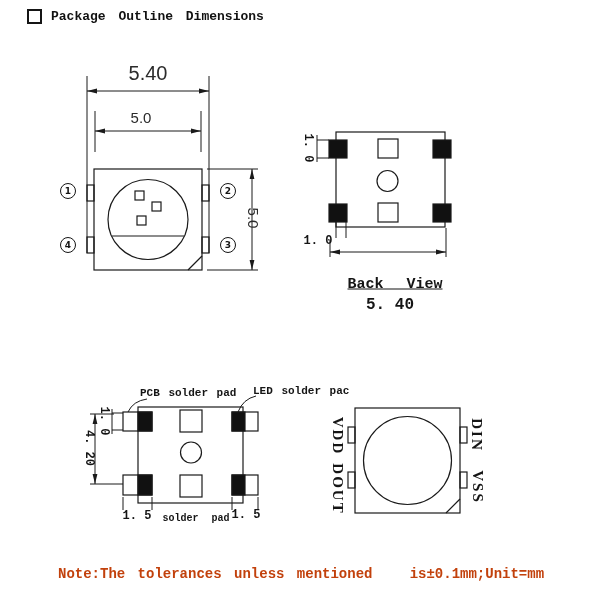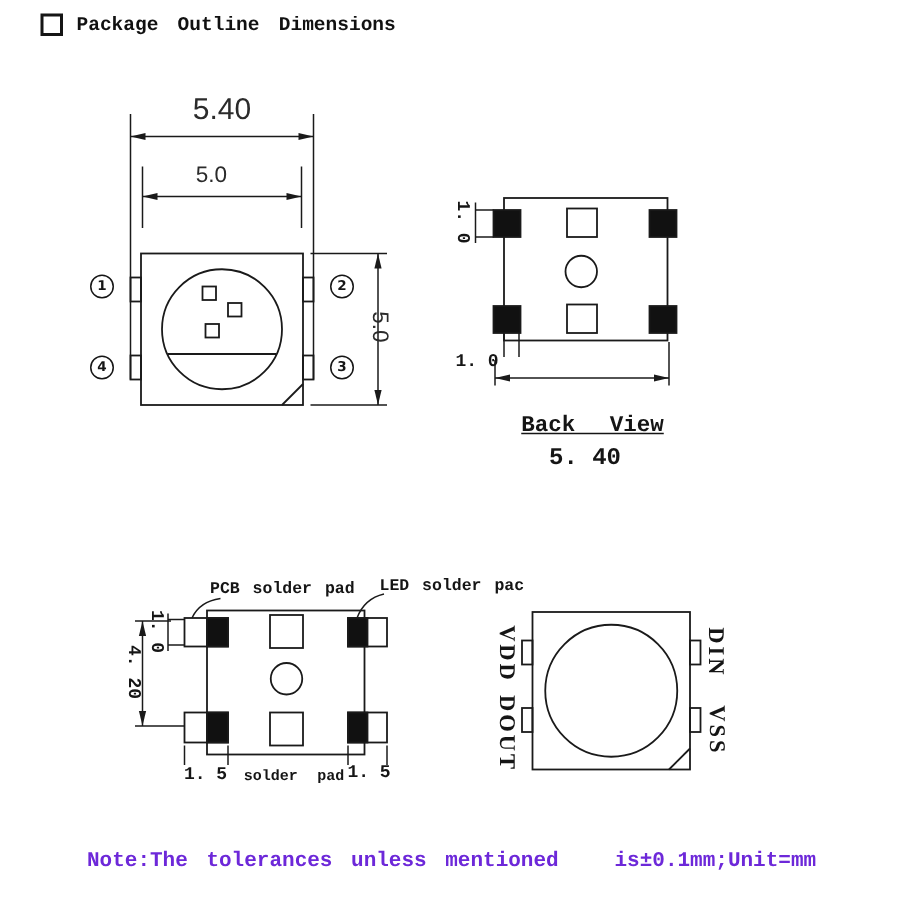--- a/index.html
+++ b/index.html
@@ -11,21 +11,21 @@
   .rot{transform:translate(-50%,-50%) rotate(90deg);}
   .mono{font-family:"Liberation Mono",monospace;font-weight:bold;}
   .sans{font-family:"Liberation Sans",sans-serif;font-weight:400;color:#2b2b2b;}
   .serif{font-family:"Liberation Serif",serif;font-weight:bold;letter-spacing:2px;}
   .title-row{position:absolute;left:27px;top:9px;display:flex;gap:9px;}
   .title-marker{width:11px;height:11px;border:2px solid #151515;display:inline-block;}
   .title-text{font:bold 13px "Liberation Mono",monospace;word-spacing:5px;white-space:pre;}
   .pin-circle{position:absolute;width:14px;height:14px;border:1.4px solid #151515;border-radius:50%;
       display:flex;align-items:center;justify-content:center;
       font:bold 9px "DejaVu Sans",sans-serif;color:#151515;transform:translate(-50%,-50%);}
-  .note{font:bold 14px "Liberation Mono",monospace;word-spacing:4px;white-space:pre;color:#6d28d9;}
+  .note{font:bold 14px "Liberation Mono",monospace;word-spacing:4px;white-space:pre;color:#c2410c;}
   .leader-lbl{font:bold 11px "Liberation Mono",monospace;word-spacing:2px;}
 </style>
 </head>
 <body>
 
 <div id="page">
 
   <svg width="600" height="600" viewBox="0 0 600 600" fill="none" stroke="#1a1a1a" stroke-width="1.2">
 
     <g>

